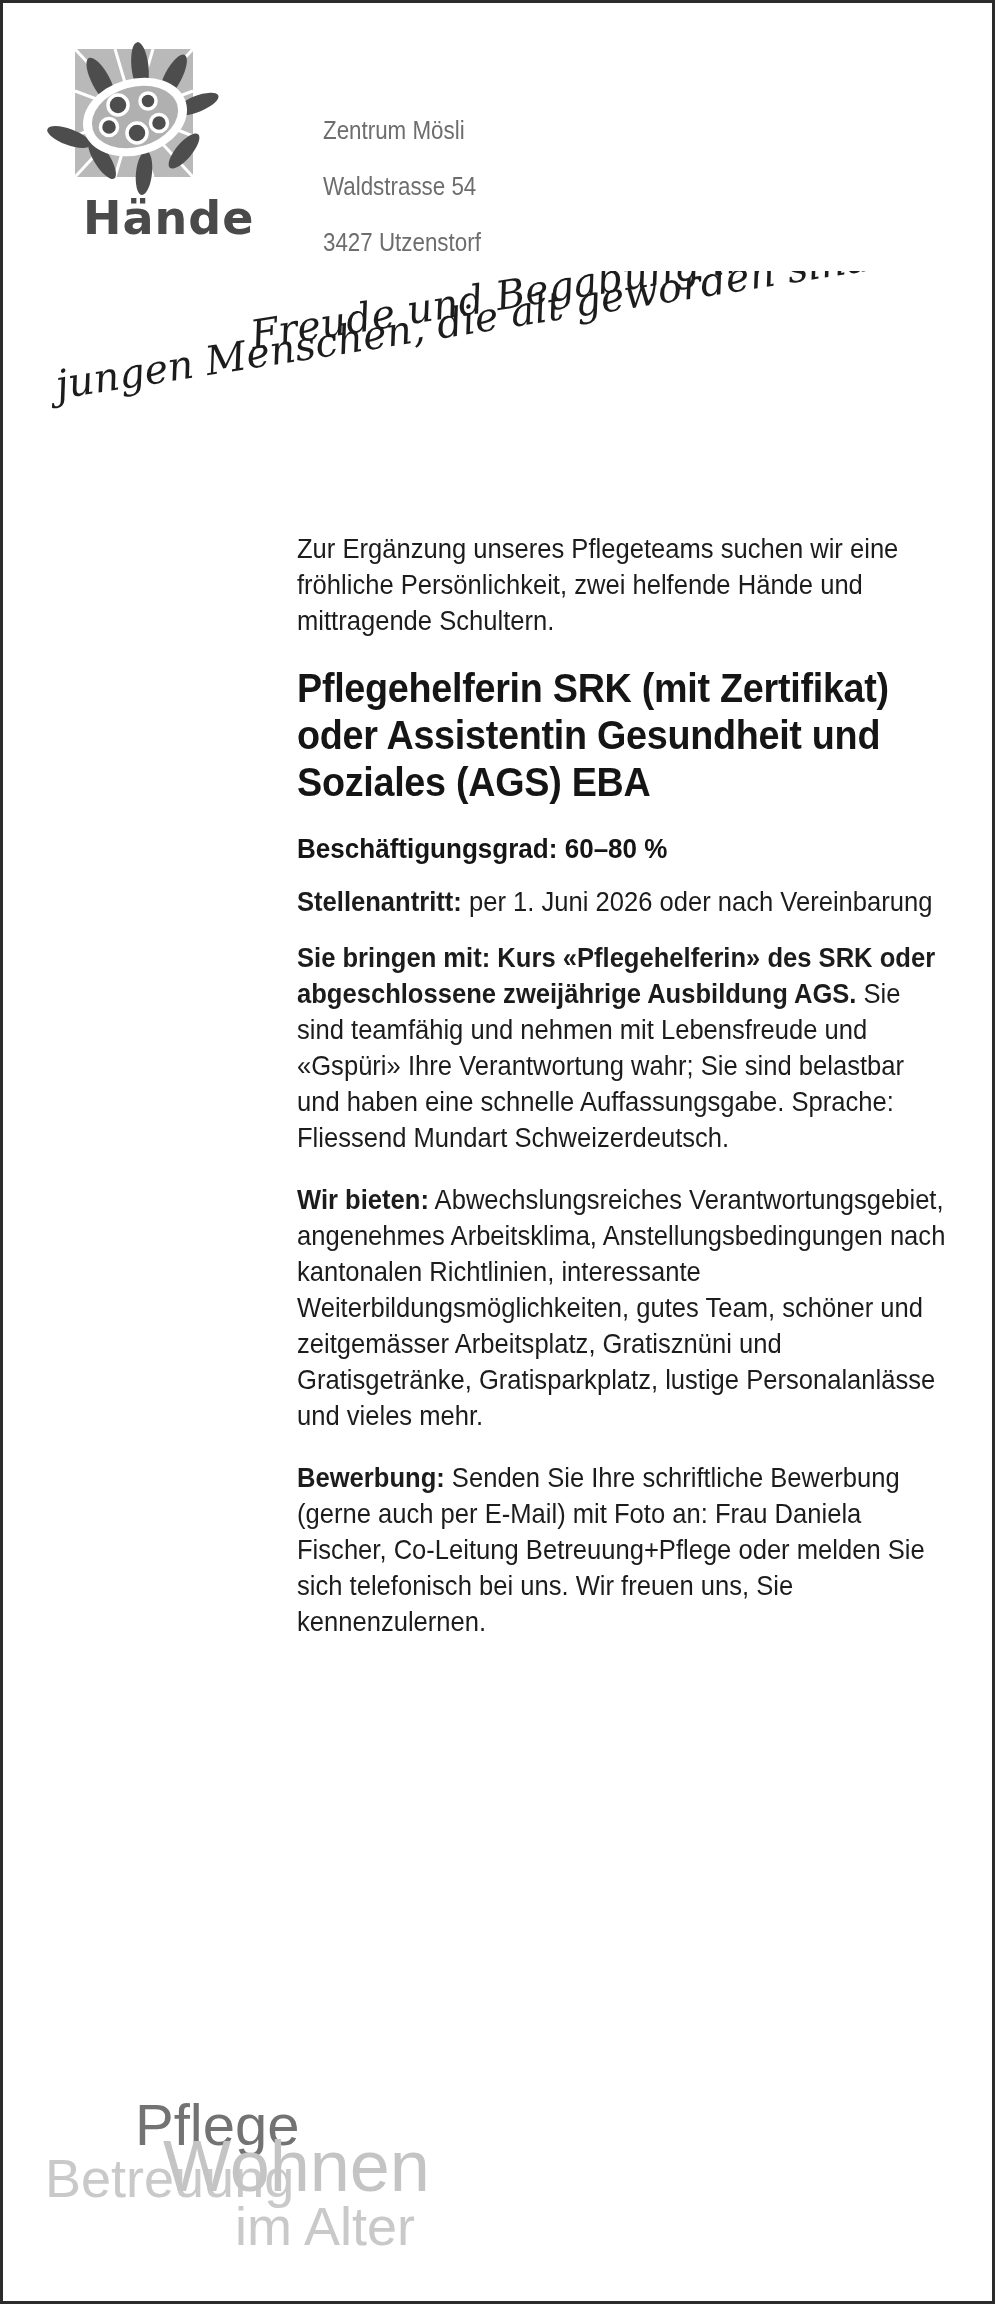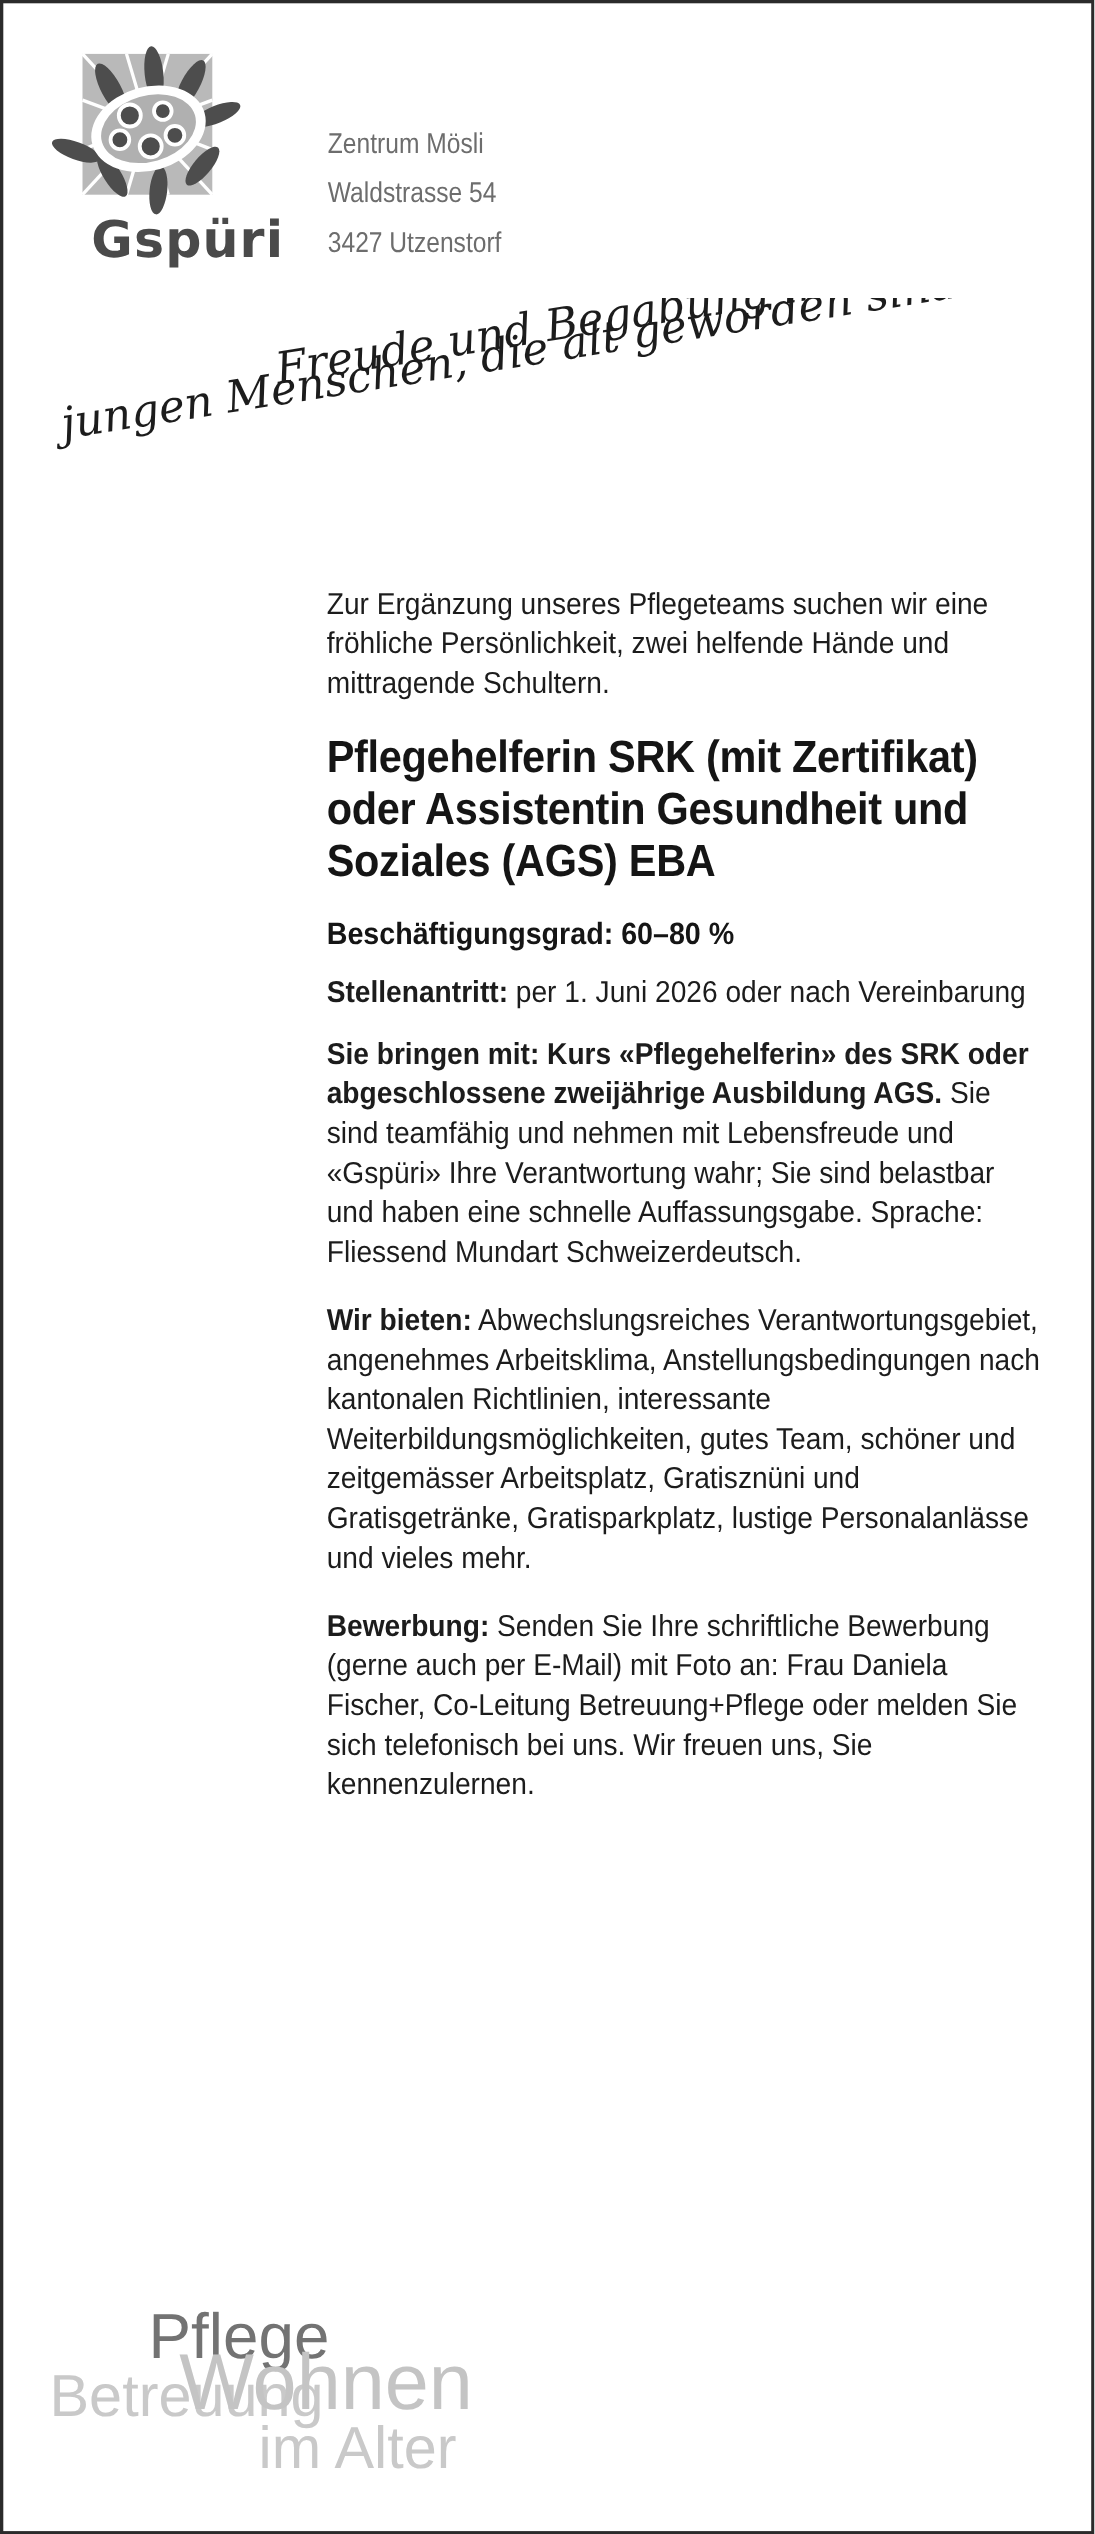--- a/index.html
+++ b/index.html
@@ -62,21 +62,22 @@
     position: absolute;
     left: 295px;
     top: 108px;
     display: flex;
     gap: 0px;
   }
 
   .contact-col {
     display: flex;
     flex-direction: column;
-    gap: 7px;
+    gap: 18px;
+    margin-left: 25px;
   }
 
   .contact-col.left { width: 200px; }
 
   .contact-line {
     font-family: "Liberation Sans", sans-serif;
     font-size: 26px;
     line-height: 38px;
     color: #6d6d6d;
     white-space: nowrap;
@@ -242,21 +243,21 @@
 
           <g fill="#4d4d4d" stroke="#ffffff" stroke-width="3.5">
             <circle cx="73" cy="64" r="10"></circle>
             <circle cx="103" cy="60" r="8"></circle>
             <circle cx="64" cy="86" r="8.5"></circle>
             <circle cx="92" cy="92" r="10"></circle>
             <circle cx="114" cy="82" r="8.5"></circle>
           </g>
         </svg>
       </div>
-      <div class="logo-word">Gspüri</div>
+      <div class="logo-word">Hände</div>
     </div>
 
     <div class="contact">
       <div class="contact-col left">
         <div class="contact-line">Zentrum Mösli</div>
         <div class="contact-line">Waldstrasse 54</div>
         <div class="contact-line">3427 Utzenstorf</div>
       </div>
     </div>
   </div>

